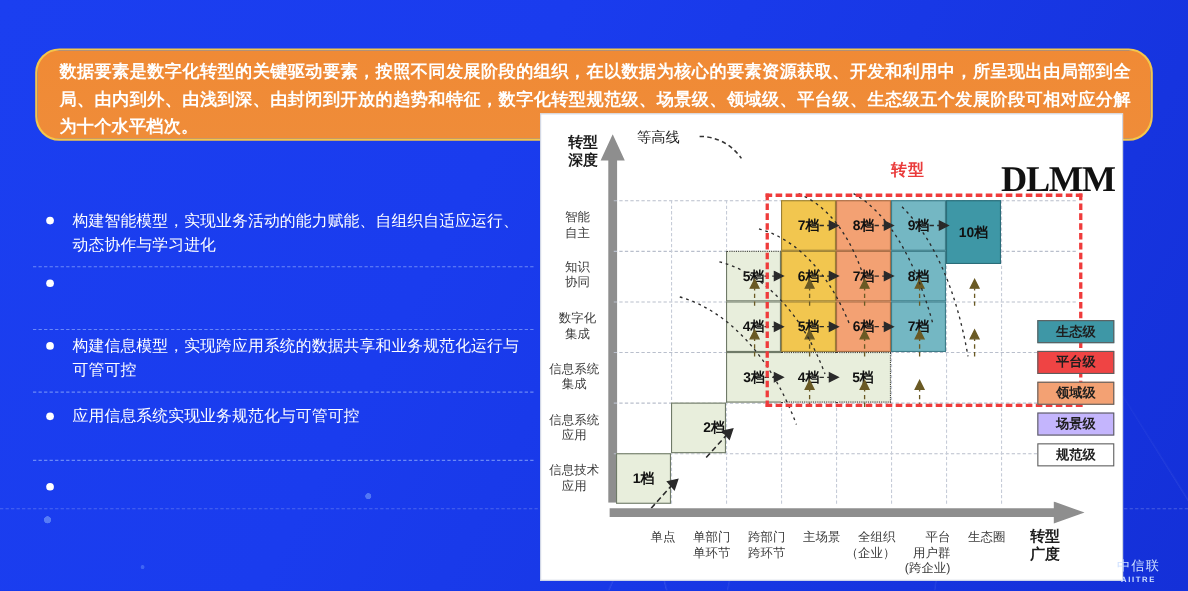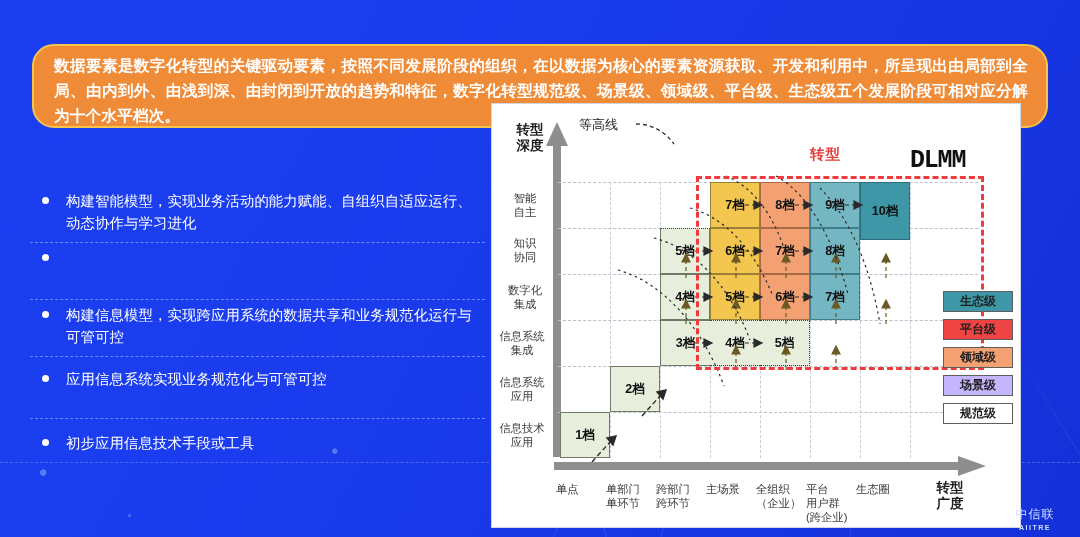--- a/index.html
+++ b/index.html
@@ -46,35 +46,35 @@
        background:#ffffff;}
   .blt span.txt{display:block;color:#fff;font-size:14.4px;line-height:22px;font-weight:500;
        letter-spacing:.1px;}
   
   #panel{position:absolute;left:491px;top:103px;width:530px;height:425px;background:#ffffff;
     border:1px solid #cfd6e4;box-sizing:border-box;}
   #plot{position:absolute;left:0;top:0;width:530px;height:425px;}
   .ytitle{position:absolute;left:10px;top:18px;width:56px;text-align:center;
     font-size:13.5px;font-weight:bold;color:#1d1d1d;line-height:16px;}
   .ylab{position:absolute;width:66px;text-align:center;font-size:11.3px;color:#3a3a3a;line-height:14px;}
-  .xlab{position:absolute;text-align:left;font-size:11.3px;color:#3a3a3a;line-height:14px;width:58px;}
+  .xlab{position:absolute;text-align:right;font-size:11.3px;color:#3a3a3a;line-height:14px;width:58px;}
   .xtitle{position:absolute;font-size:13.5px;font-weight:bold;color:#1d1d1d;line-height:16px;
     text-align:center;width:56px;}
   .contour-lab{position:absolute;font-size:13px;color:#1d1d1d;}
   .zx-lab{position:absolute;font-size:14.5px;font-weight:bold;color:#ea3b3b;letter-spacing:1px;}
   .cell{position:absolute;box-sizing:border-box;display:flex;align-items:center;
     justify-content:center;font-size:12.6px;font-weight:bold;color:#111;}
   .legend{position:absolute;right:9px;}
   .lgi{box-sizing:border-box;width:70px;height:21px;margin-bottom:7px;border:1.4px solid #5e5e5e;
     display:flex;align-items:center;justify-content:center;font-size:12px;font-weight:bold;
     color:#1e1e1e;}
   .gridline{position:absolute;border-top:1px dashed #b9bfcc;}
   .vgrid{position:absolute;border-left:1px dashed #c6ccd8;}
-  .logo{position:absolute;font-size:25px;font-weight:bold;color:#111;letter-spacing:-1.2px;
-    font-family:Liberation Mono, monospace;}
+  .logo{position:absolute;font-size:33px;font-weight:bold;color:#111;letter-spacing:-1.2px;
+    font-family:Liberation Serif, serif;}
   
   #wm{position:absolute;right:6px;bottom:6px;width:78px;text-align:center;color:#cfe0ff;}
   #wm .w1{font-size:12px;letter-spacing:1px;}
   #wm .w2{font-size:7px;letter-spacing:1.5px;font-weight:bold;margin-top:1px;}
 </style>
 </head>
 <body>
 
 <div id="bg">
   <div class="hline" style="top:462px"></div>
@@ -95,21 +95,20 @@
   <div class="blt" style="height:46px">
     <span class="dot"></span>
     <span class="txt">构建信息模型，实现跨应用系统的数据共享和业务规范化运行与可管可控</span>
   </div>
   <div class="blt" style="height:44px;padding-top:11px">
     <span class="dot" style="top:18px"></span>
     <span class="txt">应用信息系统实现业务规范化与可管可控</span>
   </div>
   <div class="blt" style="height:40px;padding-top:13px">
     <span class="dot" style="top:20px"></span>
-    <span class="txt">初步应用信息技术手段或工具</span>
   </div>
 </div>
 
 <div id="panel">
  <div id="plot">
 
   <div class="logo" style="left:418px;top:42px">DLMM</div>
 
   <div class="contour-lab" style="left:87px;top:12px">等高线</div>
   <svg width="60" height="34" style="position:absolute;left:142px;top:14px">
@@ -158,21 +157,21 @@
     <span>信息系统</span><br>
     <span>应用</span></div>
   <div class="ylab" style="left:-3px;top:317px">
     <span>信息技术</span><br>
     <span>应用</span></div>
 
   <div class="cell" style="left:68px;top:308px;width:50px;height:46px;background:#e8eedc;border:1.3px solid #6f7a68;">
     <span>1档</span>
       </div>
 
-  <div class="cell" style="left:118px;top:262px;width:50px;height:46px;background:#e8eedc;border:1.3px solid #6f7a68;">
+  <div class="cell" style="left:118px;top:262px;width:50px;height:46px;background:#e8eedc;border:1.3px solid #6f7a68;justify-content:flex-end;">
     <span>2档</span>
       </div>
 
   <div class="cell" style="left:168px;top:216px;width:50px;height:46px;background:#e8eedc;border:1.3px solid #6f7a68;border-right:none;">
     <span>3档</span>
       </div>
   <div class="cell" style="left:218px;top:216px;width:50px;height:46px;background:#e8eedc;border-top:1.3px dotted #3a3a3a;border-bottom:1.3px dotted #3a3a3a;">
     <span>4档</span>
       </div>
   <div class="cell" style="left:268px;top:216px;width:50px;height:46px;background:#e8eedc;border-top:1.3px dotted #3a3a3a;border-bottom:1.3px dotted #3a3a3a;border-right:1.3px dotted #3a3a3a;">

